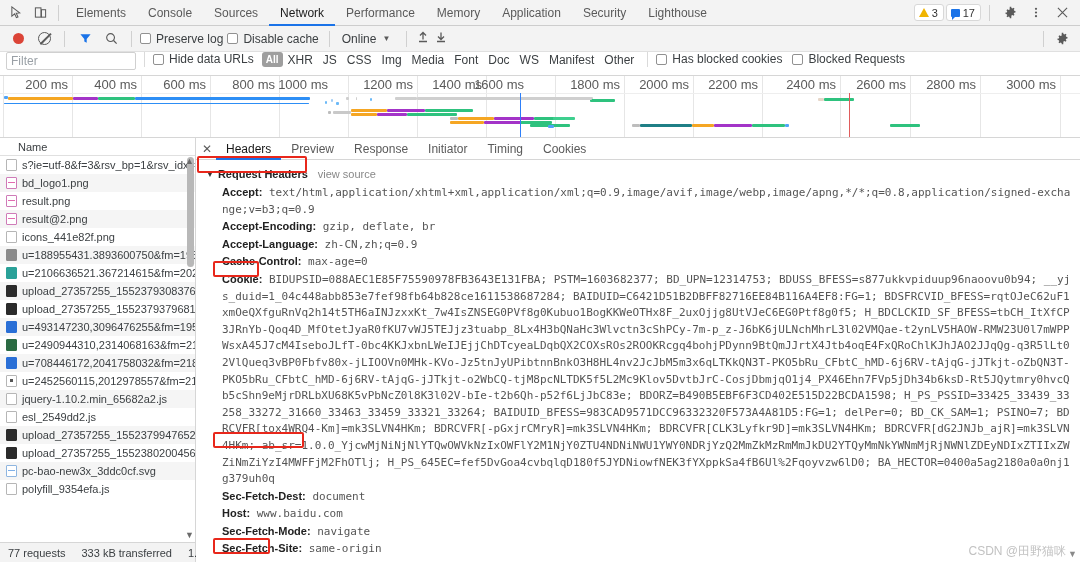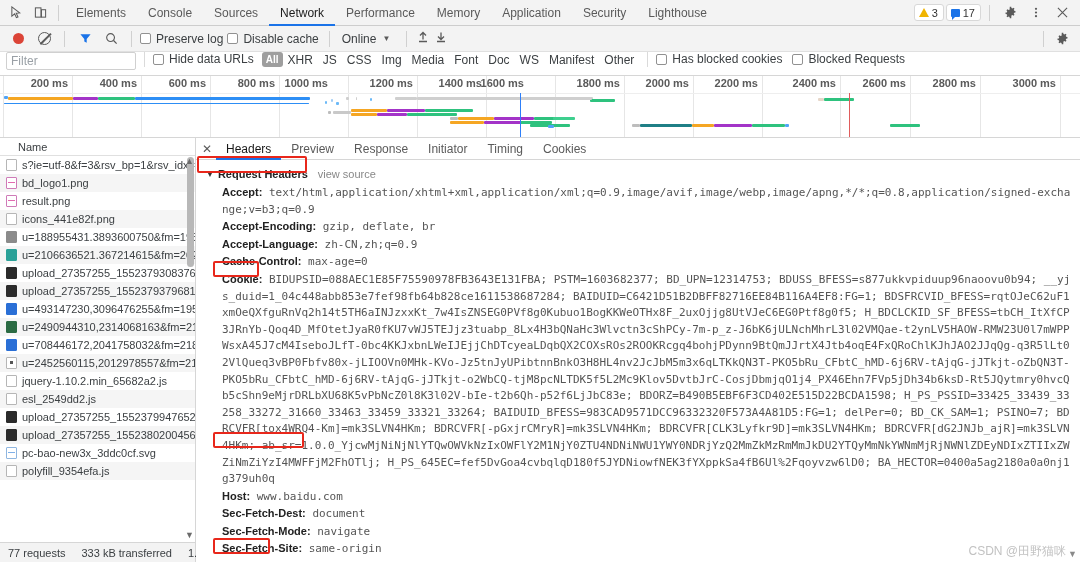--- a/index.html
+++ b/index.html
@@ -101,22 +101,22 @@
   
   .overview {
     height: 62px; min-height: 62px; position: relative; background: #fff;
     border-bottom: 1px solid #d6d6d6; overflow: hidden;
   }
   .ruler { position: absolute; inset: 0; }
   .tickline {
     position: absolute; top: 0; bottom: 0; width: 1px; background: #e6e6e6;
   }
   .ticklabel {
-    position: absolute; top: 1px; font-size: 11px; color: #5a5a5a;
-    transform: translateX(-100%); padding-right: 4px; white-space: nowrap; font-weight: bold;
+    position: absolute; top: 1px; font-size: 13px; color: #5a5a5a;
+    transform: translateX(-100%); padding-right: 4px; white-space: nowrap;
   }
   .ov-sep { position: absolute; left: 0; right: 0; top: 17px; height: 1px; background: #eee; }
   .bar { position: absolute; height: 3px; border-radius: 1px; }
   .redline { position: absolute; top: 17px; bottom: 0; width: 1px; background: #e05c5c; }
   .blueline { position: absolute; top: 17px; bottom: 0; width: 1px; background: #2d7ff9; }
 
   
   .main { flex: 1; display: flex; min-height: 0; }
 
   .filelist {
@@ -460,20 +460,24 @@
           </div>
         <div class="frow">
             <span class="ficon img-pink"></span>
             <span>bd_logo1.png</span>
           </div>
         <div class="frow">
             <span class="ficon img-pink"></span>
             <span>result.png</span>
           </div>
         <div class="frow">
+            <span class="ficon img-pink"></span>
+            <span>result@2.png</span>
+          </div>
+        <div class="frow">
             <span class="ficon doc"></span>
             <span>icons_441e82f.png</span>
           </div>
         <div class="frow">
             <span class="ficon photo-gray"></span>
             <span>u=188955431.3893600750&amp;fm=195&amp;a</span>
           </div>
         <div class="frow">
             <span class="ficon" style="background:#2aa198;border-color:#2aa198"></span>
             <span>u=2106636521.367214615&amp;fm=2028&amp;.</span>
@@ -558,22 +562,22 @@
             <span>Request Headers</span>
           </div>
           <div class="view-source">view source</div>
         </div>
 
         <div class="hdr"><b>Accept:</b> <span class="val">text/html,application/xhtml+xml,application/xml;q=0.9,image/avif,image/webp,image/apng,*/*;q=0.8,application/signed-exchange;v=b3;q=0.9</span></div>
         <div class="hdr"><b>Accept-Encoding:</b> <span class="val">gzip, deflate, br</span></div>
         <div class="hdr"><b>Accept-Language:</b> <span class="val">zh-CN,zh;q=0.9</span></div>
         <div class="hdr"><b>Cache-Control:</b> <span class="val">max-age=0</span></div>
         <div class="hdr"><b>Cookie:</b> <span class="val">BIDUPSID=088AEC1E85F75590978FB3643E131FBA; PSTM=1603682377; BD_UPN=12314753; BDUSS_BFESS=s877ukkvpiduup96naoovu0b94; __yjs_duid=1_04c448abb853e7fef98fb64b828ce1611538687284; BAIDUID=C6421D51B2DBFF82716EE84B116A4EF8:FG=1; BDSFRCVID_BFESS=rqtOJeC62uF1xmOeQXfguRnVq2h14t5TH6aINJzxxKt_7w4IsZNSEG0PVf8g0Kubuo1BogKKWeOTHx8F_2uxOjjg8UtVJeC6EG0Ptf8g0f5; H_BDCLCKID_SF_BFESS=tbCH_ItXfCP3JRnYb-Qoq4D_MfOtetJyaR0fKU7vWJ5TEJjz3tuabp_8Lx4H3bQNaHc3Wlvctn3cShPCy-7m-p_z-J6bK6jULNchMhrL3l02VMQae-t2ynLV5HAOW-RMW23U0l7mWPPWsxA45J7cM4IseboJLfT-0bc4KKJxbnLWeIJEjjChDTcyeaLDqbQX2COXsROs2ROOKRcgq4bohjPDynn9BtQmJJrtX4Jtb4oqE4FxQRoChlKJhJAO2JJqQg-q3R5lLt02VlQueq3vBP0Fbfv80x-jLIOOVn0MHk-KVo-Jz5tnJyUPibtnnBnkO3H8HL4nv2JcJbM5m3x6qLTKkQN3T-PKO5bRu_CFbtC_hMD-6j6RV-tAjqG-jJTkjt-oZbQN3T-PKO5bRu_CFbtC_hMD-6j6RV-tAjqG-jJTkjt-o2WbCQ-tjM8pcNLTDK5f5L2Mc9Klov5DvtbJrC-CosjDbmjqO1j4_PX46Ehn7FVp5jDh34b6ksD-Rt5JQytmry0hvcQb5cShn9eMjrDRLbXU68K5vPbNcZ0l8K3l02V-bIe-t2b6Qh-p52f6LjJbC83e; BDORZ=B490B5EBF6F3CD402E515D22BCDA1598; H_PS_PSSID=33425_33439_33258_33272_31660_33463_33459_33321_33264; BAIDUID_BFESS=983CAD9571DCC96332320F573A4A81D5:FG=1; delPer=0; BD_CK_SAM=1; PSINO=7; BDRCVFR[tox4WRQ4-Km]=mk3SLVN4HKm; BDRCVFR[-pGxjrCMryR]=mk3SLVN4HKm; BDRCVFR[CLK3Lyfkr9D]=mk3SLVN4HKm; BDRCVFR[dG2JNJb_ajR]=mk3SLVN4HKm; ab_sr=1.0.0_YjcwMjNiNjNlYTQwOWVkNzIxOWFlY2M1NjY0ZTU4NDNiNWU1YWY0NDRjYzQ2MmZkMzRmMmJkDU2YTQyMmNkYWNmMjRjNWNlZDEyNDIxZTIIxZWZiNmZiYzI4MWFFjM2FhOTlj; H_PS_645EC=fef5DvGoa4cvbqlqD180f5JYDNiowfNEK3fYXppkSa4fB6Ul%2Fqoyvzw6lD0; BA_HECTOR=0400a5ag2180a0a0nj1g379uh0q</span></div>
+        <div class="hdr"><b>Sec-Fetch-Dest:</b> <span class="val">document</span></div>
         <div class="hdr"><b>Host:</b> <span class="val">www.baidu.com</span></div>
-        <div class="hdr"><b>Sec-Fetch-Dest:</b> <span class="val">document</span></div>
         <div class="hdr"><b>Sec-Fetch-Mode:</b> <span class="val">navigate</span></div>
         <div class="hdr"><b>Sec-Fetch-Site:</b> <span class="val">same-origin</span></div>
 
         <div class="scroll-caret">▼</div>
       </div>
     </div>
   </div>
 
   <div class="boxed" style="left:197px; top:156px; width:110px; height:17px;"></div>
   <div class="boxed" style="left:213px; top:261px; width:46px; height:16px;"></div>

